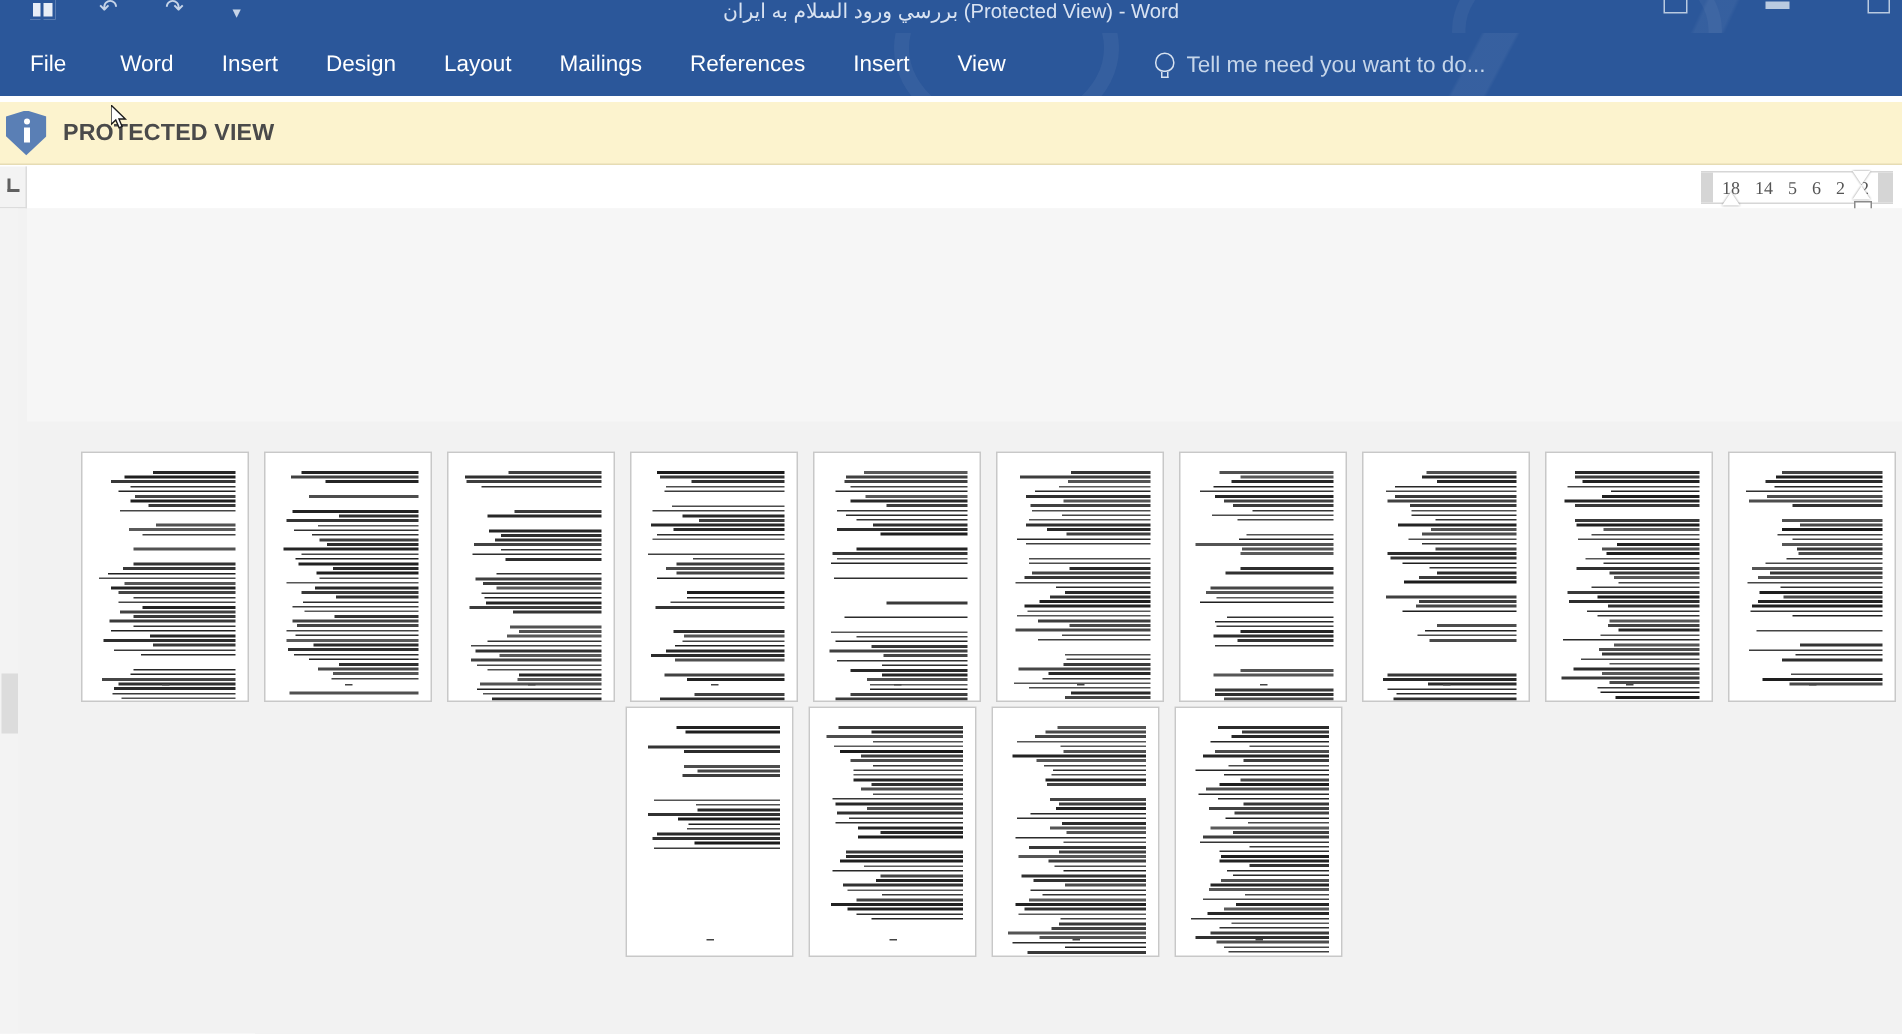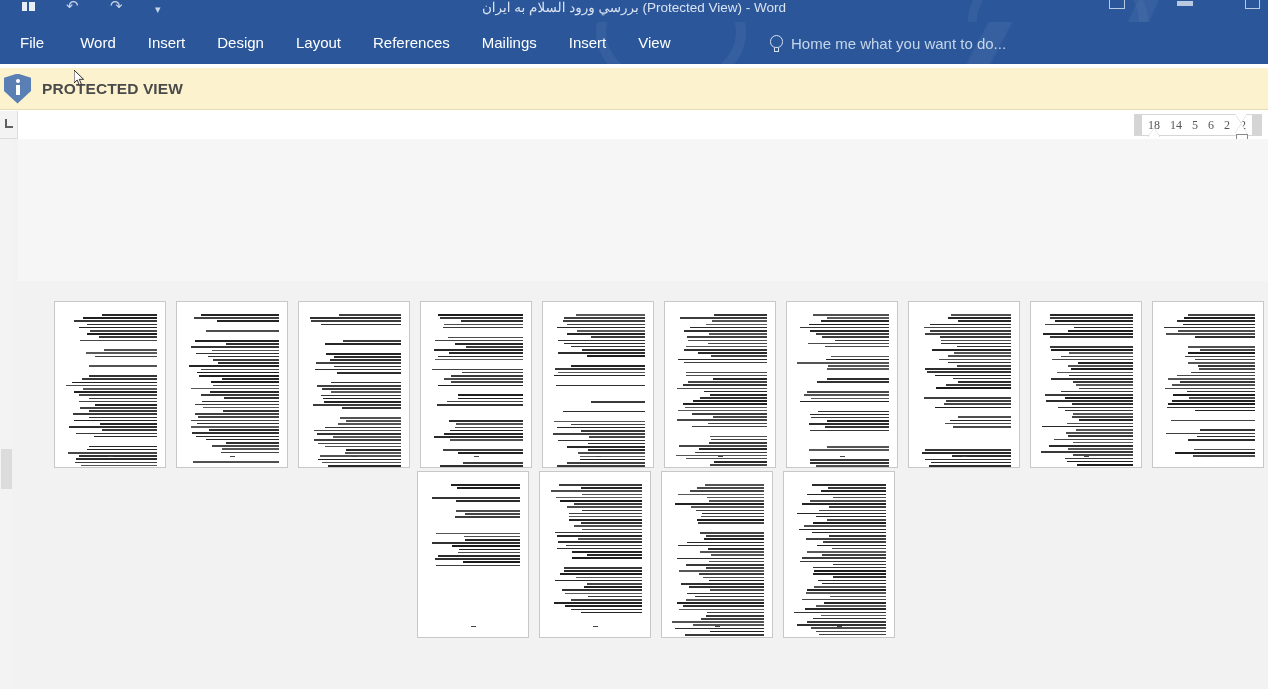--- a/index.html
+++ b/index.html
@@ -305,32 +305,32 @@
 <div class="ribbon">
   <div class="ribbon-deco"></div>
   <div class="ribbon-deco2"></div>
 
   <div class="tabs">
     <div class="tab file">File</div>
     <div class="tab">Word</div>
     <div class="tab">Insert</div>
     <div class="tab">Design</div>
     <div class="tab">Layout</div>
+    <div class="tab">Mailings</div>
     <div class="tab">References</div>
-    <div class="tab">Mailings</div>
     <div class="tab">Insert</div>
     <div class="tab">View</div>
   </div>
 
   <div class="tellme">
     <div class="bulb">
       <div class="glass"></div>
         <div class="base"></div>
     </div>
-    <div class="tellme-text">Home me what you want to do...</div>
+    <div class="tellme-text">Tell me need you want to do...</div>
   </div>
 
 </div>
 
 <div class="pvbar">
   <div class="shield">
     <div class="i-dot"></div>
       <div class="i-stem"></div>
   </div>
   <div class="pv-strong">PROTECTED VIEW</div>

